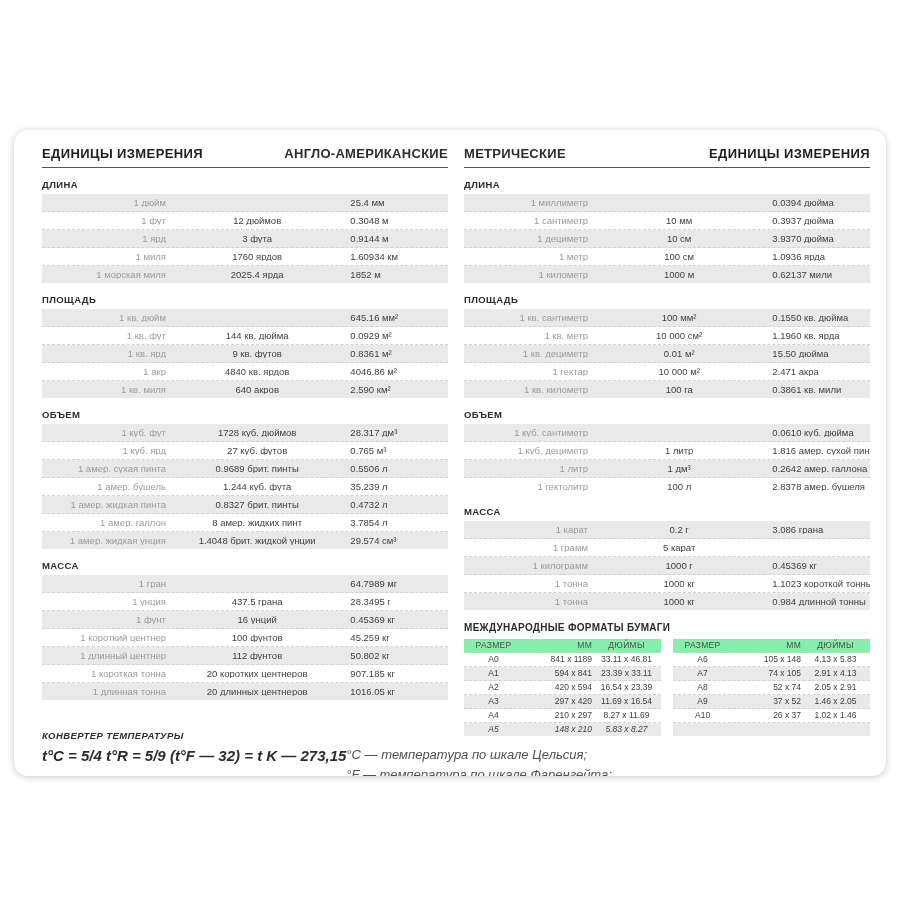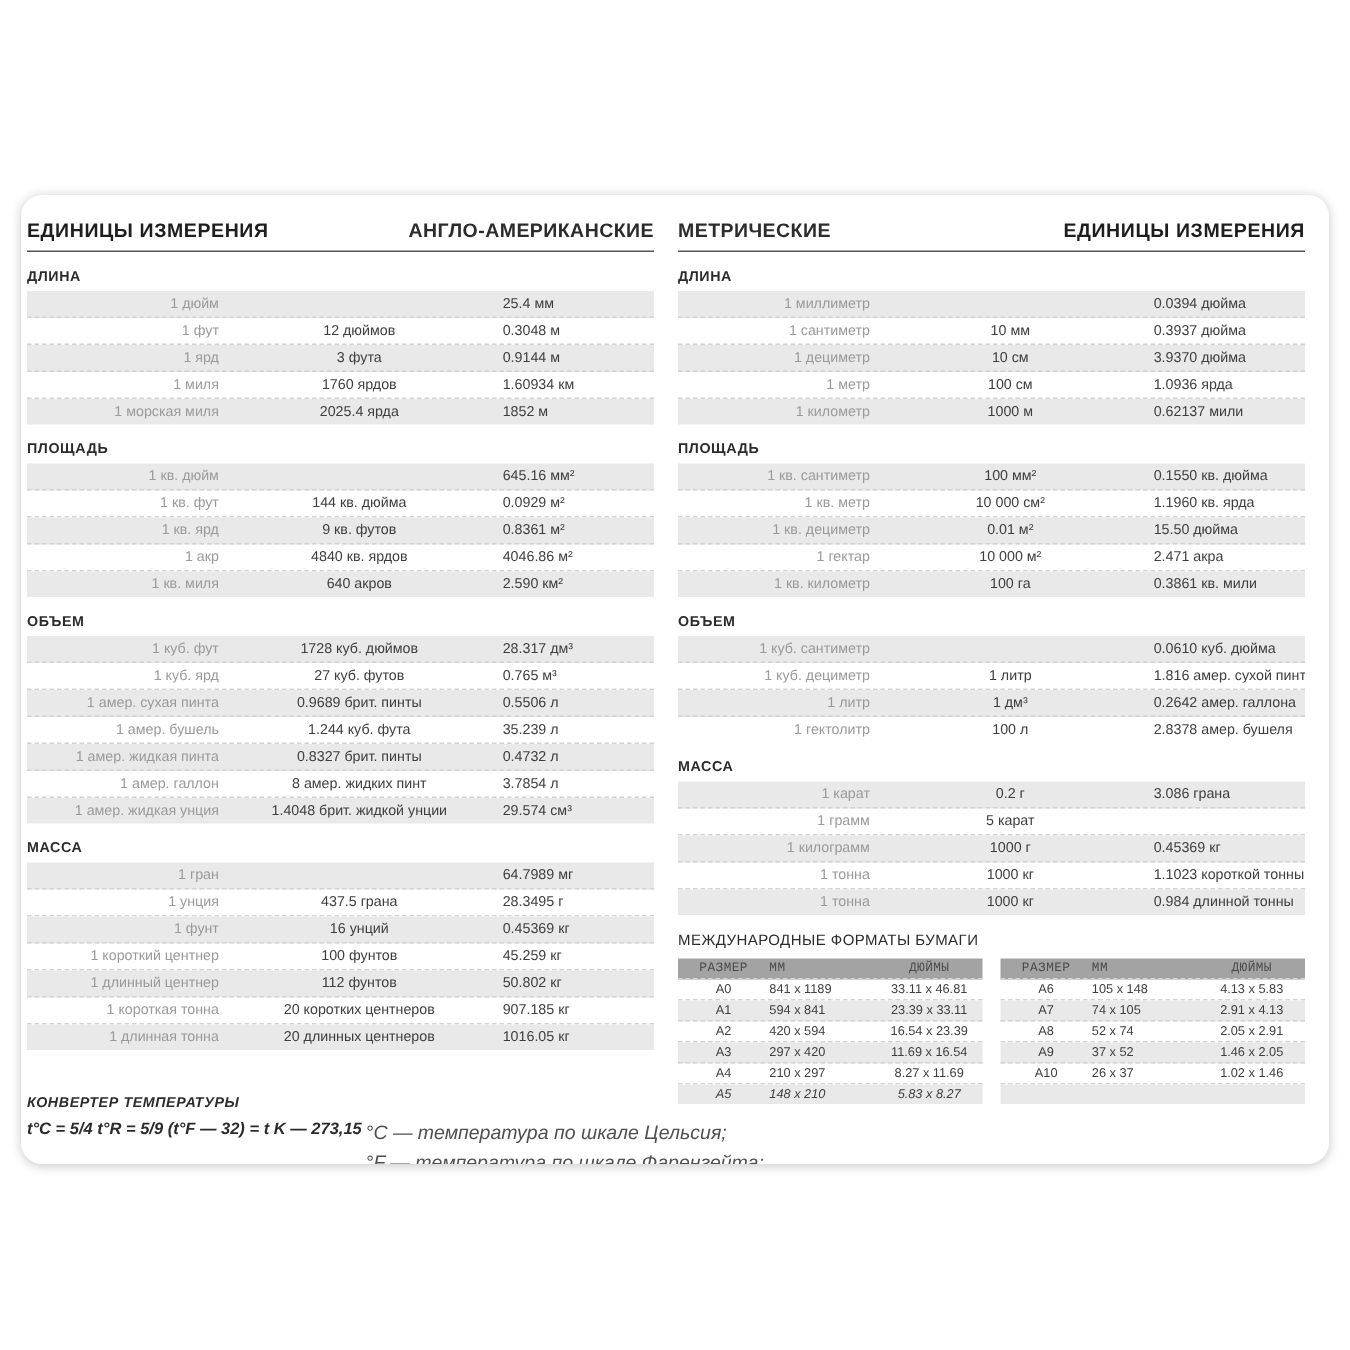--- a/index.html
+++ b/index.html
@@ -13,21 +13,21 @@
   .page-card {
     position: absolute;
     left: 14px;
     top: 130px;
     width: 872px;
     height: 646px;
     background: #ffffff;
     border-radius: 14px;
     box-shadow: 0 1px 7px rgba(0,0,0,0.22);
     box-sizing: border-box;
-    padding: 16px 16px 12px 4px;
+    padding: 16px 16px 12px 28px;
     overflow: hidden;
   }
   .columns { display: flex; gap: 16px; height: 100%; }
   .col { flex: 1; min-width: 0; }
 
   .col-header {
     display: flex;
     justify-content: space-between;
     align-items: flex-end;
     border-bottom: 1px solid #555;
@@ -77,59 +77,59 @@
     box-sizing: border-box;
     white-space: nowrap; overflow: hidden;
   }
   .unit-table .c1 { flex: 0 0 40%; text-align: center; white-space: nowrap; overflow: hidden; }
   .unit-table .c2 { flex: 1; text-align: left; padding-left: 12px; white-space: nowrap; overflow: hidden; }
 
   .temp { margin-top: 30px; font-style: italic; }
   .temp-body { display: flex; align-items: flex-start; }
   .temp-formula {
     flex: 0 0 54%;
-    font-size: 11px;
+    font-size: 15px;
     font-weight: bold;
     color: #2b2b2b;
     padding-top: 2px;
     white-space: nowrap;
   }
   .temp-notes { flex: 1; }
   .temp-notes .note {
     font-size: 13px;
     color: #4f4f4f;
     line-height: 1.5;
     white-space: nowrap;
   }
 
   .paper { margin-top: 12px; }
   .paper-h {
     margin: 0 0 6px 0;
     font-size: 10px;
-    font-weight: normal;
+    font-weight: bold;
     color: #2b2b2b;
     letter-spacing: 0.3px;
   }
   .paper-tables { display: flex; gap: 12px; }
   .paper-table { flex: 1; min-width: 0; }
   .phead,
   .prows .row {
     display: flex;
     align-items: center;
     height: 13px;
     border-bottom: 1px dashed #d2d2d2;
     font-size: 8.5px;
     line-height: 1;
   }
-  .phead { background: #a3a3a3; color: #4a4a4a; letter-spacing: 0.3px; font-family: Liberation Mono, monospace; }
+  .phead { background: #86efac; color: #4a4a4a; letter-spacing: 0.3px; }
   .prows .row { color: #3e3e3e; }
   .prows .row:last-child { border-bottom: 0; font-style: italic; }
   .prows .row:nth-child(even) { background: #e9e9e9; }
   .paper-table .c0 { flex: 0 0 30%; text-align: center; }
-  .paper-table .c1 { flex: 0 0 35%; text-align: left; }
+  .paper-table .c1 { flex: 0 0 35%; text-align: right; }
   .paper-table .c2 { flex: 0 0 35%; text-align: center; }
 </style>
 </head>
 <body>
 
 <div class="page-card">
   <div class="columns">
 
     <div class="col">
       <div class="col-header">

